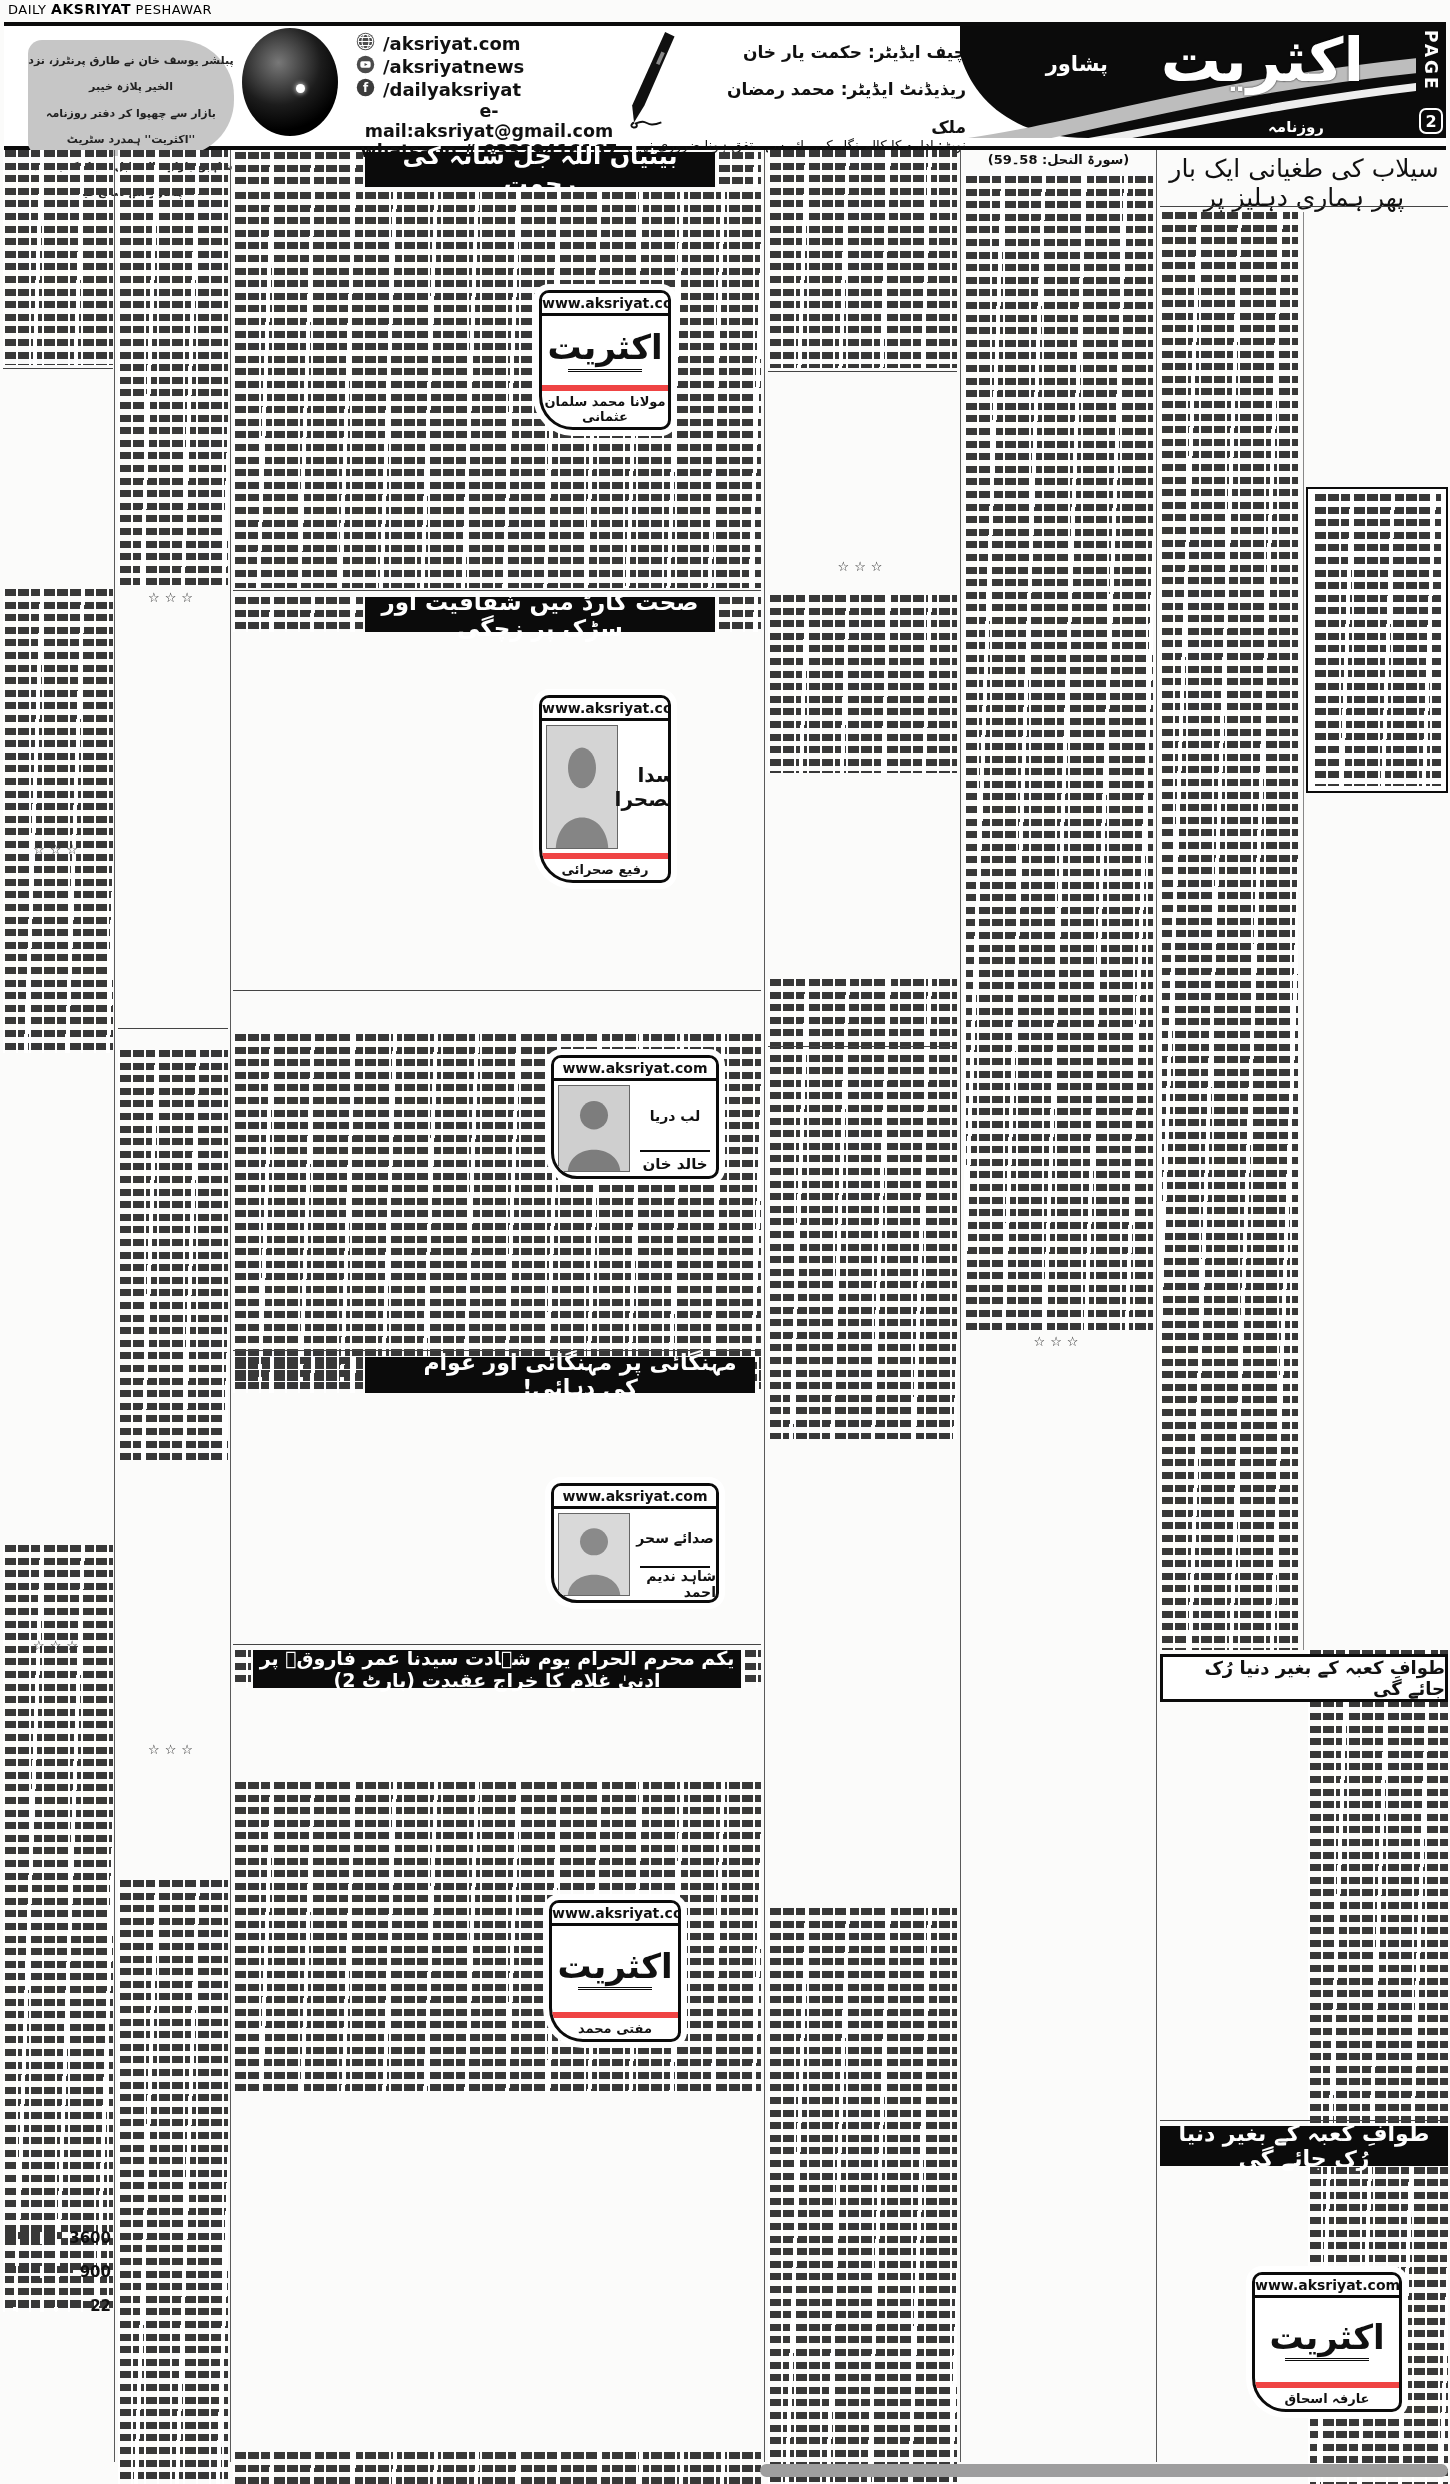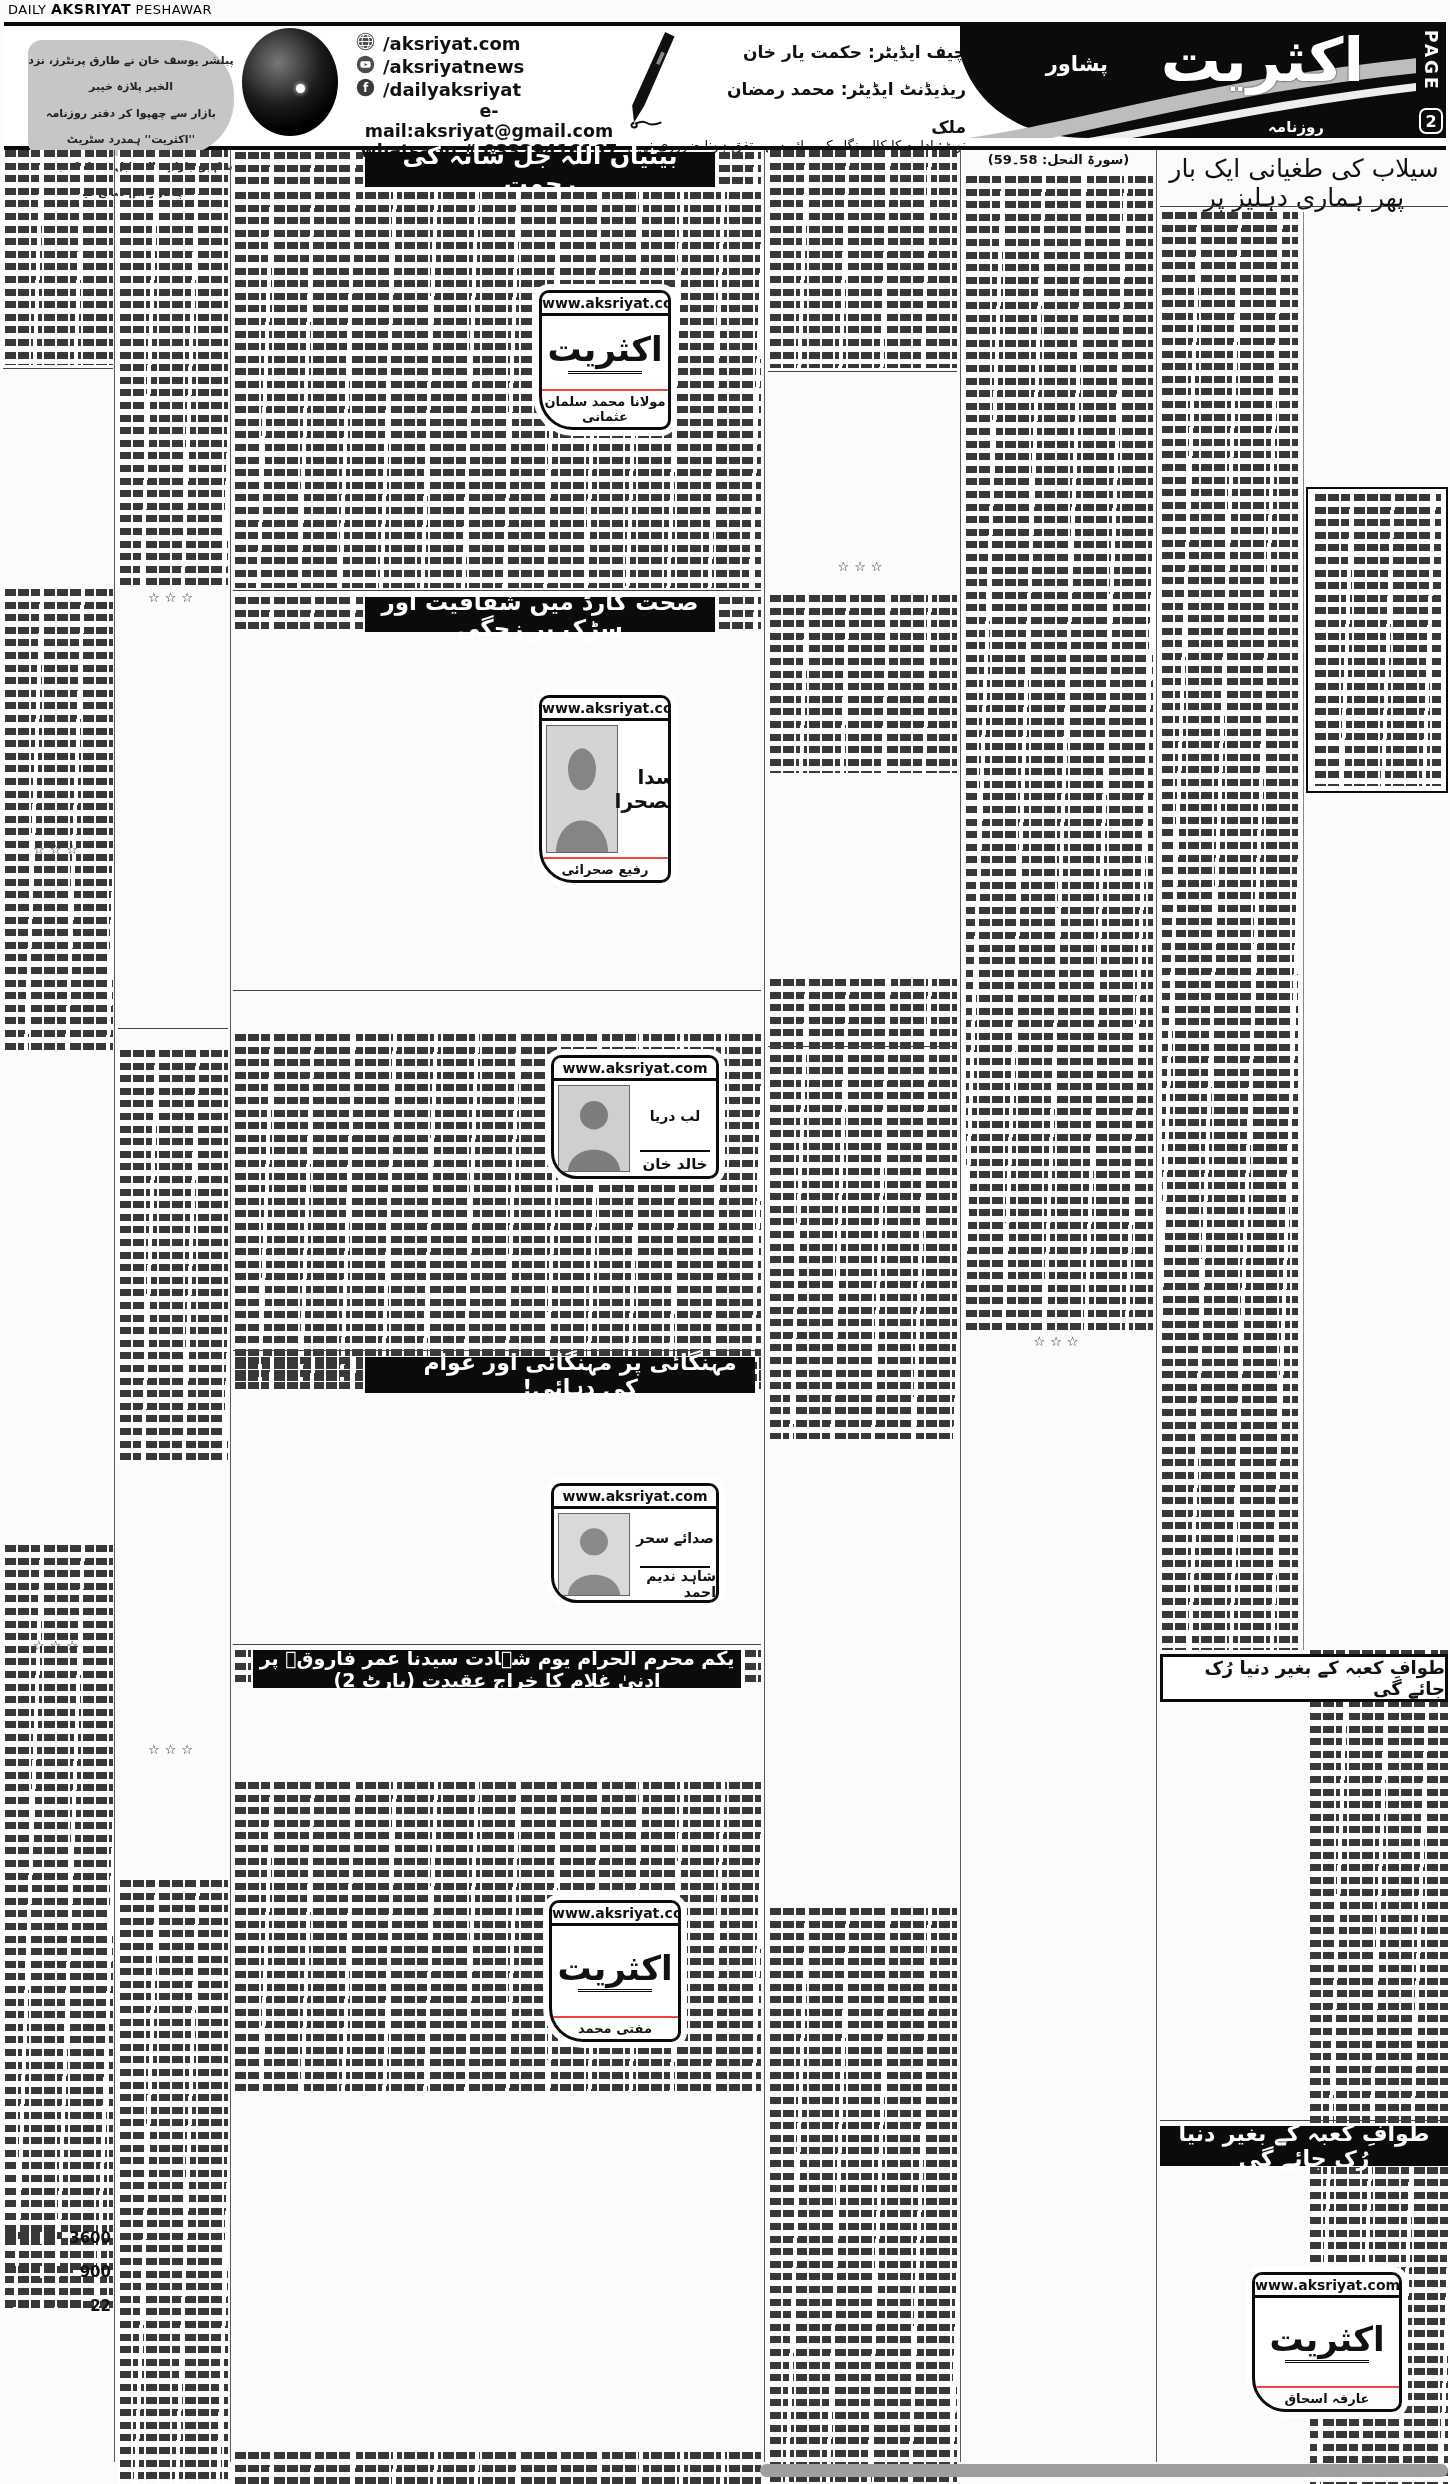--- a/index.html
+++ b/index.html
@@ -60,21 +60,21 @@
         display:flex;flex-direction:column;overflow:hidden;box-sizing:border-box;}
   .abox .site{border-bottom:3px solid #0b0b0b;font-weight:bold;font-size:14px;
               text-align:center;padding:2px 0;background:#fff;}
   .abox .mid{flex:1;display:flex;min-height:0;}
   .abox .photo{width:70px;margin:4px;border:1px solid #666;background:#d8d8d8;flex:0 0 70px;}
   .abox .photo svg{display:block;width:100%;height:100%;}
   .abox .rcol{flex:1;display:flex;flex-direction:column;min-width:0;}
   .abox .ctitle{flex:1;display:flex;align-items:center;justify-content:center;
                 font-weight:bold;font-size:14px;direction:rtl;}
   .abox .midrule{height:2px;background:#0b0b0b;margin:0 6px;}
-  .abox .aname{border-top:2px solid #ef4444;font-weight:bold;font-size:13px;
+  .abox .aname{border-top:6px solid #ef4444;font-weight:bold;font-size:13px;
                text-align:center;padding:3px 0;direction:rtl;}
   .abox .blogo{flex:1;display:flex;flex-direction:column;align-items:center;justify-content:center;
                font-weight:bold;font-size:34px;direction:rtl;line-height:1.1;}
   .abox .blogo .ul{width:58%;border-bottom:3px double #0b0b0b;margin-top:2px;}
   
   .stars{position:absolute;left:0;right:0;text-align:center;font-size:13px;letter-spacing:5px;color:#222;}
   .tokrow{position:absolute;left:0;right:0;display:flex;align-items:center;gap:5px;height:20px;}
   .tokrow .tok{font-weight:bold;font-size:15px;padding:0 2px;}
   .tokrow .tx{flex:1;height:12px;}
   .rhead{position:absolute;left:0;right:0;text-align:center;font-weight:normal;direction:rtl;}

